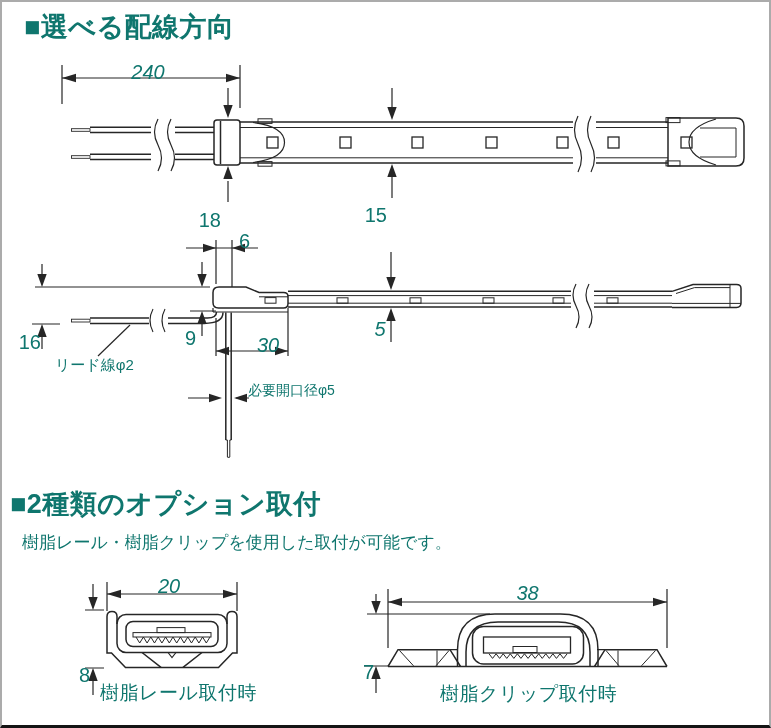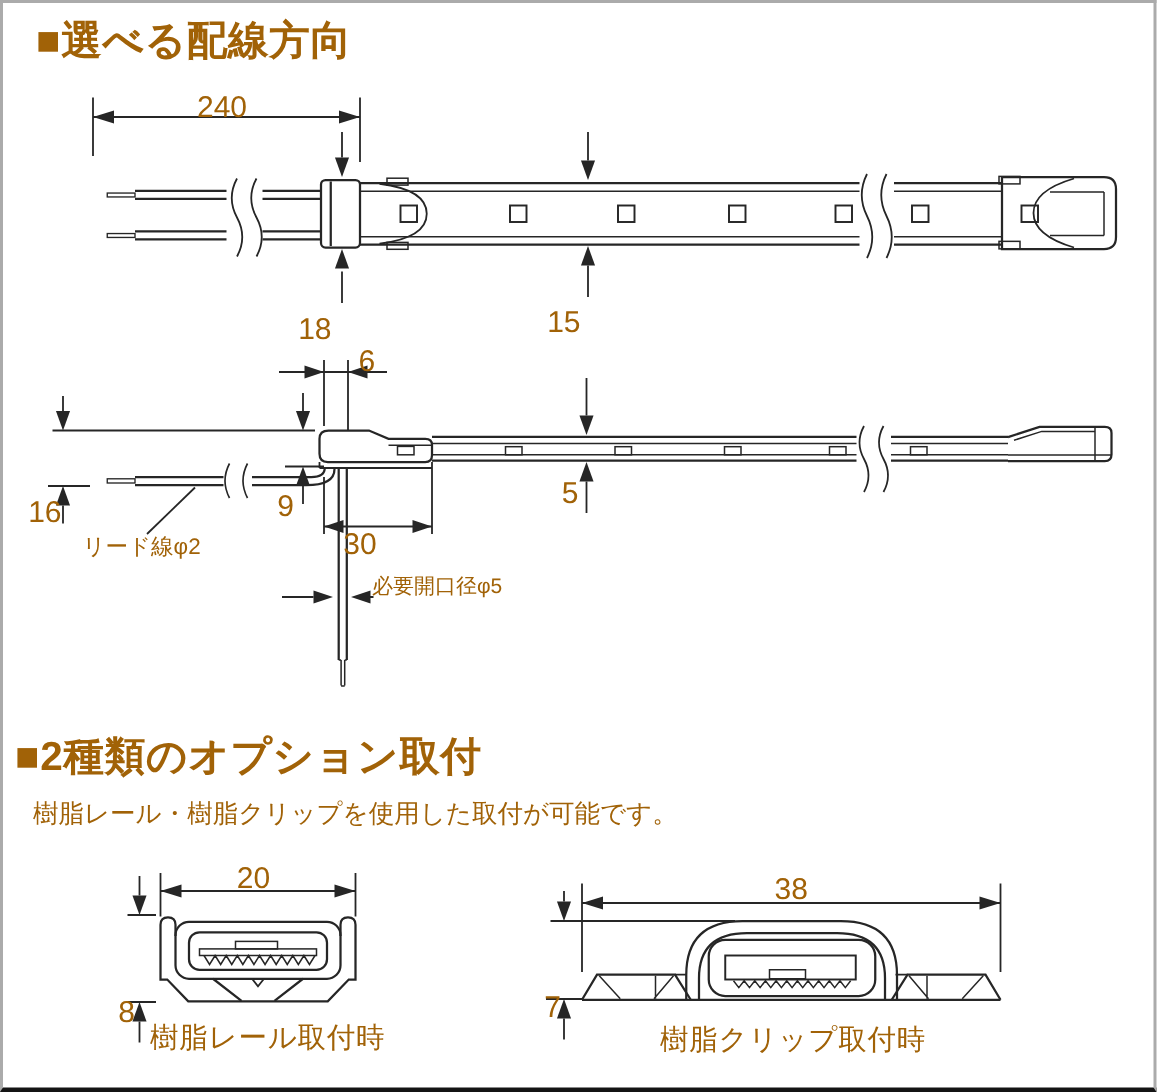--- a/index.html
+++ b/index.html
@@ -3,39 +3,39 @@
 <meta charset="utf-8">
 <style>
   html,body{margin:0;padding:0;background:#fff;}
   body{width:771px;height:728px;position:relative;overflow:hidden;
        font-family:"Liberation Sans","DejaVu Sans",sans-serif;color:#1a1a1a;}
   .frame{position:absolute;inset:0;box-sizing:border-box;
          border-top:2px solid #ababab;border-left:2px solid #ababab;
          border-right:2px solid #ababab;border-bottom:3px solid #141414;
          pointer-events:none;}
   svg.art{position:absolute;left:0;top:0;}
-  .t{position:absolute;white-space:nowrap;line-height:1;color:#a16207;}
+  .t{position:absolute;white-space:nowrap;line-height:1;color:#0f766e;}
   .h1{font-size:27px;font-weight:bold;letter-spacing:0.5px;}
   .dim{font-size:20px;}
   .lab{font-size:15px;}
   .lab-s{font-size:14px;}
   .desc{font-size:17px;}
   .cap{font-size:19px;letter-spacing:0.5px;}
-  .c{text-align:center;} .r{text-align:right;margin-top:36px;}
+  .c{text-align:center;font-style:italic;} .r{text-align:right;margin-top:36px;}
 
   
   #title1{left:24px;top:14px;}
   #d240{left:118px;top:62px;width:60px;}
   #d18{left:193px;top:174px;width:28px;}
   #d15{left:359px;top:169px;width:28px;}
   #d6{left:239px;top:231px;width:18px;}
   #d9{left:178px;top:292px;width:18px;}
   #d16{left:16px;top:296px;width:25px;}
   #d5{left:372px;top:319px;width:16px;}
-  #d30{left:226px;top:335px;width:28px;margin-top:18px;}
+  #d30{left:254px;top:335px;width:28px;}
   #lead{left:55px;top:357px;}
   #open{left:248px;top:383px;}
   #title2{left:10px;top:491px;}
   #desc2{left:22px;top:534px;}
   #d19{left:152px;top:576px;width:34px;}
   #d8{left:70px;top:629px;width:20px;}
   #capRail{left:100px;top:683px;}
   #d38{left:510px;top:583px;width:35px;}
   #d7{left:356px;top:626px;width:18px;}
   #capClip{left:440px;top:684px;font-family:Liberation Serif, serif;}

